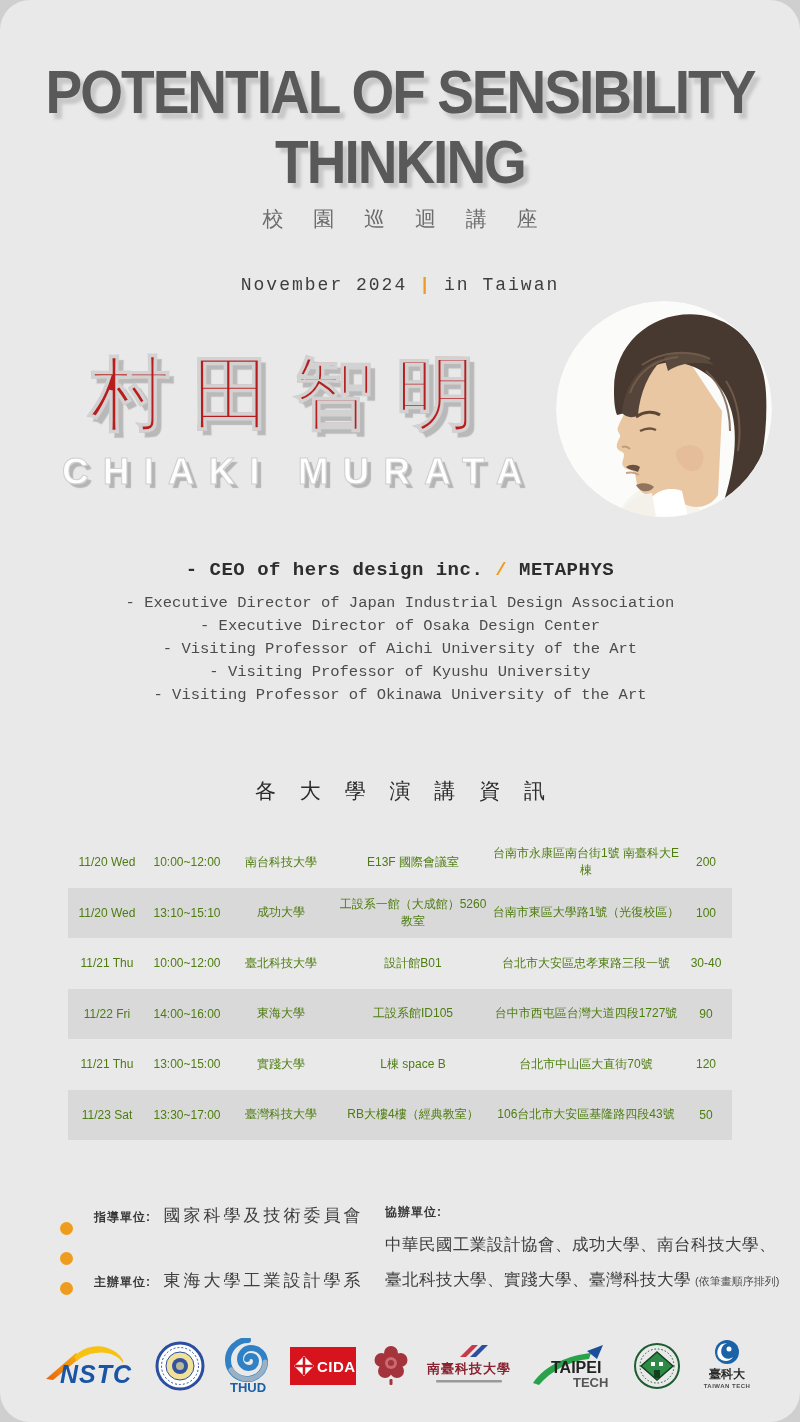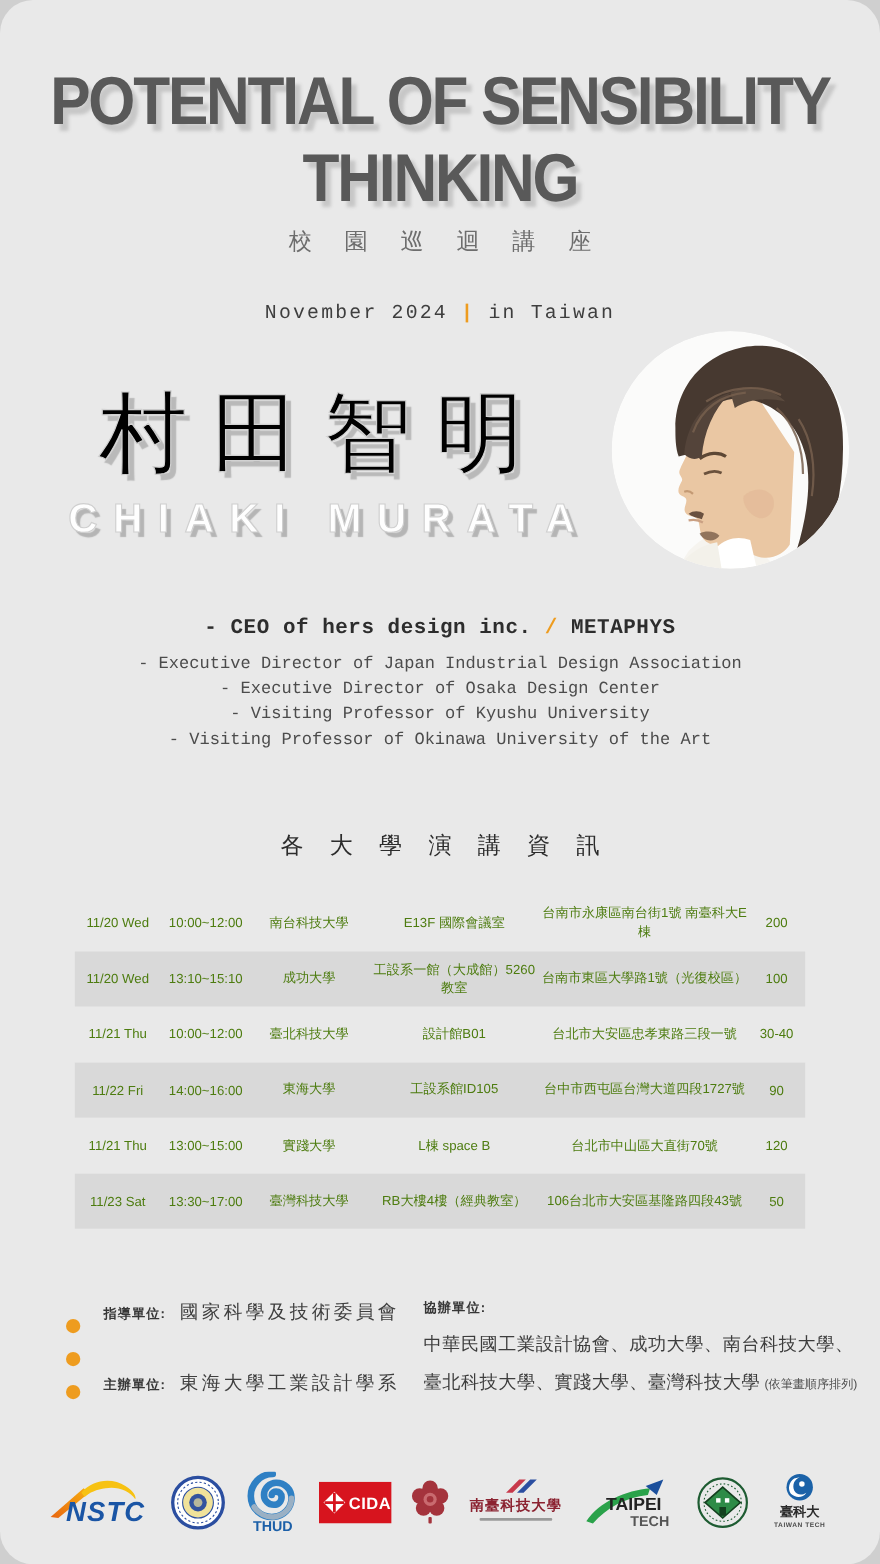--- a/index.html
+++ b/index.html
@@ -21,21 +21,21 @@
   .date-row {
     margin-top:42px; text-align:center;
     font-family:"Liberation Mono","DejaVu Sans Mono",monospace;
     font-size:18px; letter-spacing:2px; color:#3e3e3e;
   }
   .date-divider { color:#EE9C1F; font-weight:700; padding:0 12px; }
   
   .speaker { position:relative; height:232px; margin-top:6px; }
   .name-cjk {
     position:absolute; left:90px; top:40px;
-    font-size:80px; font-weight:400; letter-spacing:22px; color:#000000;
+    font-size:80px; font-weight:700; letter-spacing:22px; color:#b91c1c;
     -webkit-text-stroke:1px #d2d2d2;
     text-shadow:5px 5px 1px #b9b9b9;
     white-space:nowrap;
   }
   .name-en {
     position:absolute; left:62px; top:150px;
     font-size:37px; font-weight:700; letter-spacing:14px; color:#fefefe;
     -webkit-text-stroke:1px #cfcfcf;
     text-shadow:4px 4px 1px #b5b5b5;
     white-space:nowrap;
@@ -136,20 +136,21 @@
       </svg>
     </div>
   </div>
 
   <div class="headline">
     <span>- CEO of hers design inc. </span><span class="slash">/</span><span> METAPHYS</span>
   </div>
   <div class="titles">
     <div class="title-item">- Executive Director of Japan Industrial Design Association</div>
     <div class="title-item">- Executive Director of Osaka Design Center</div>
+    <div class="title-item">- Visiting Professor of Aichi University of the Art</div>
     <div class="title-item">- Visiting Professor of Kyushu University</div>
     <div class="title-item">- Visiting Professor of Okinawa University of the Art</div>
   </div>
 
   <div class="schedule-heading">各 大 學 演 講 資 訊</div>
   <div class="table">
     <div class="t-row">
       <div class="c-date">11/20 Wed</div>
       <div class="c-time">10:00~12:00</div>
       <div class="c-univ">南台科技大學</div>

